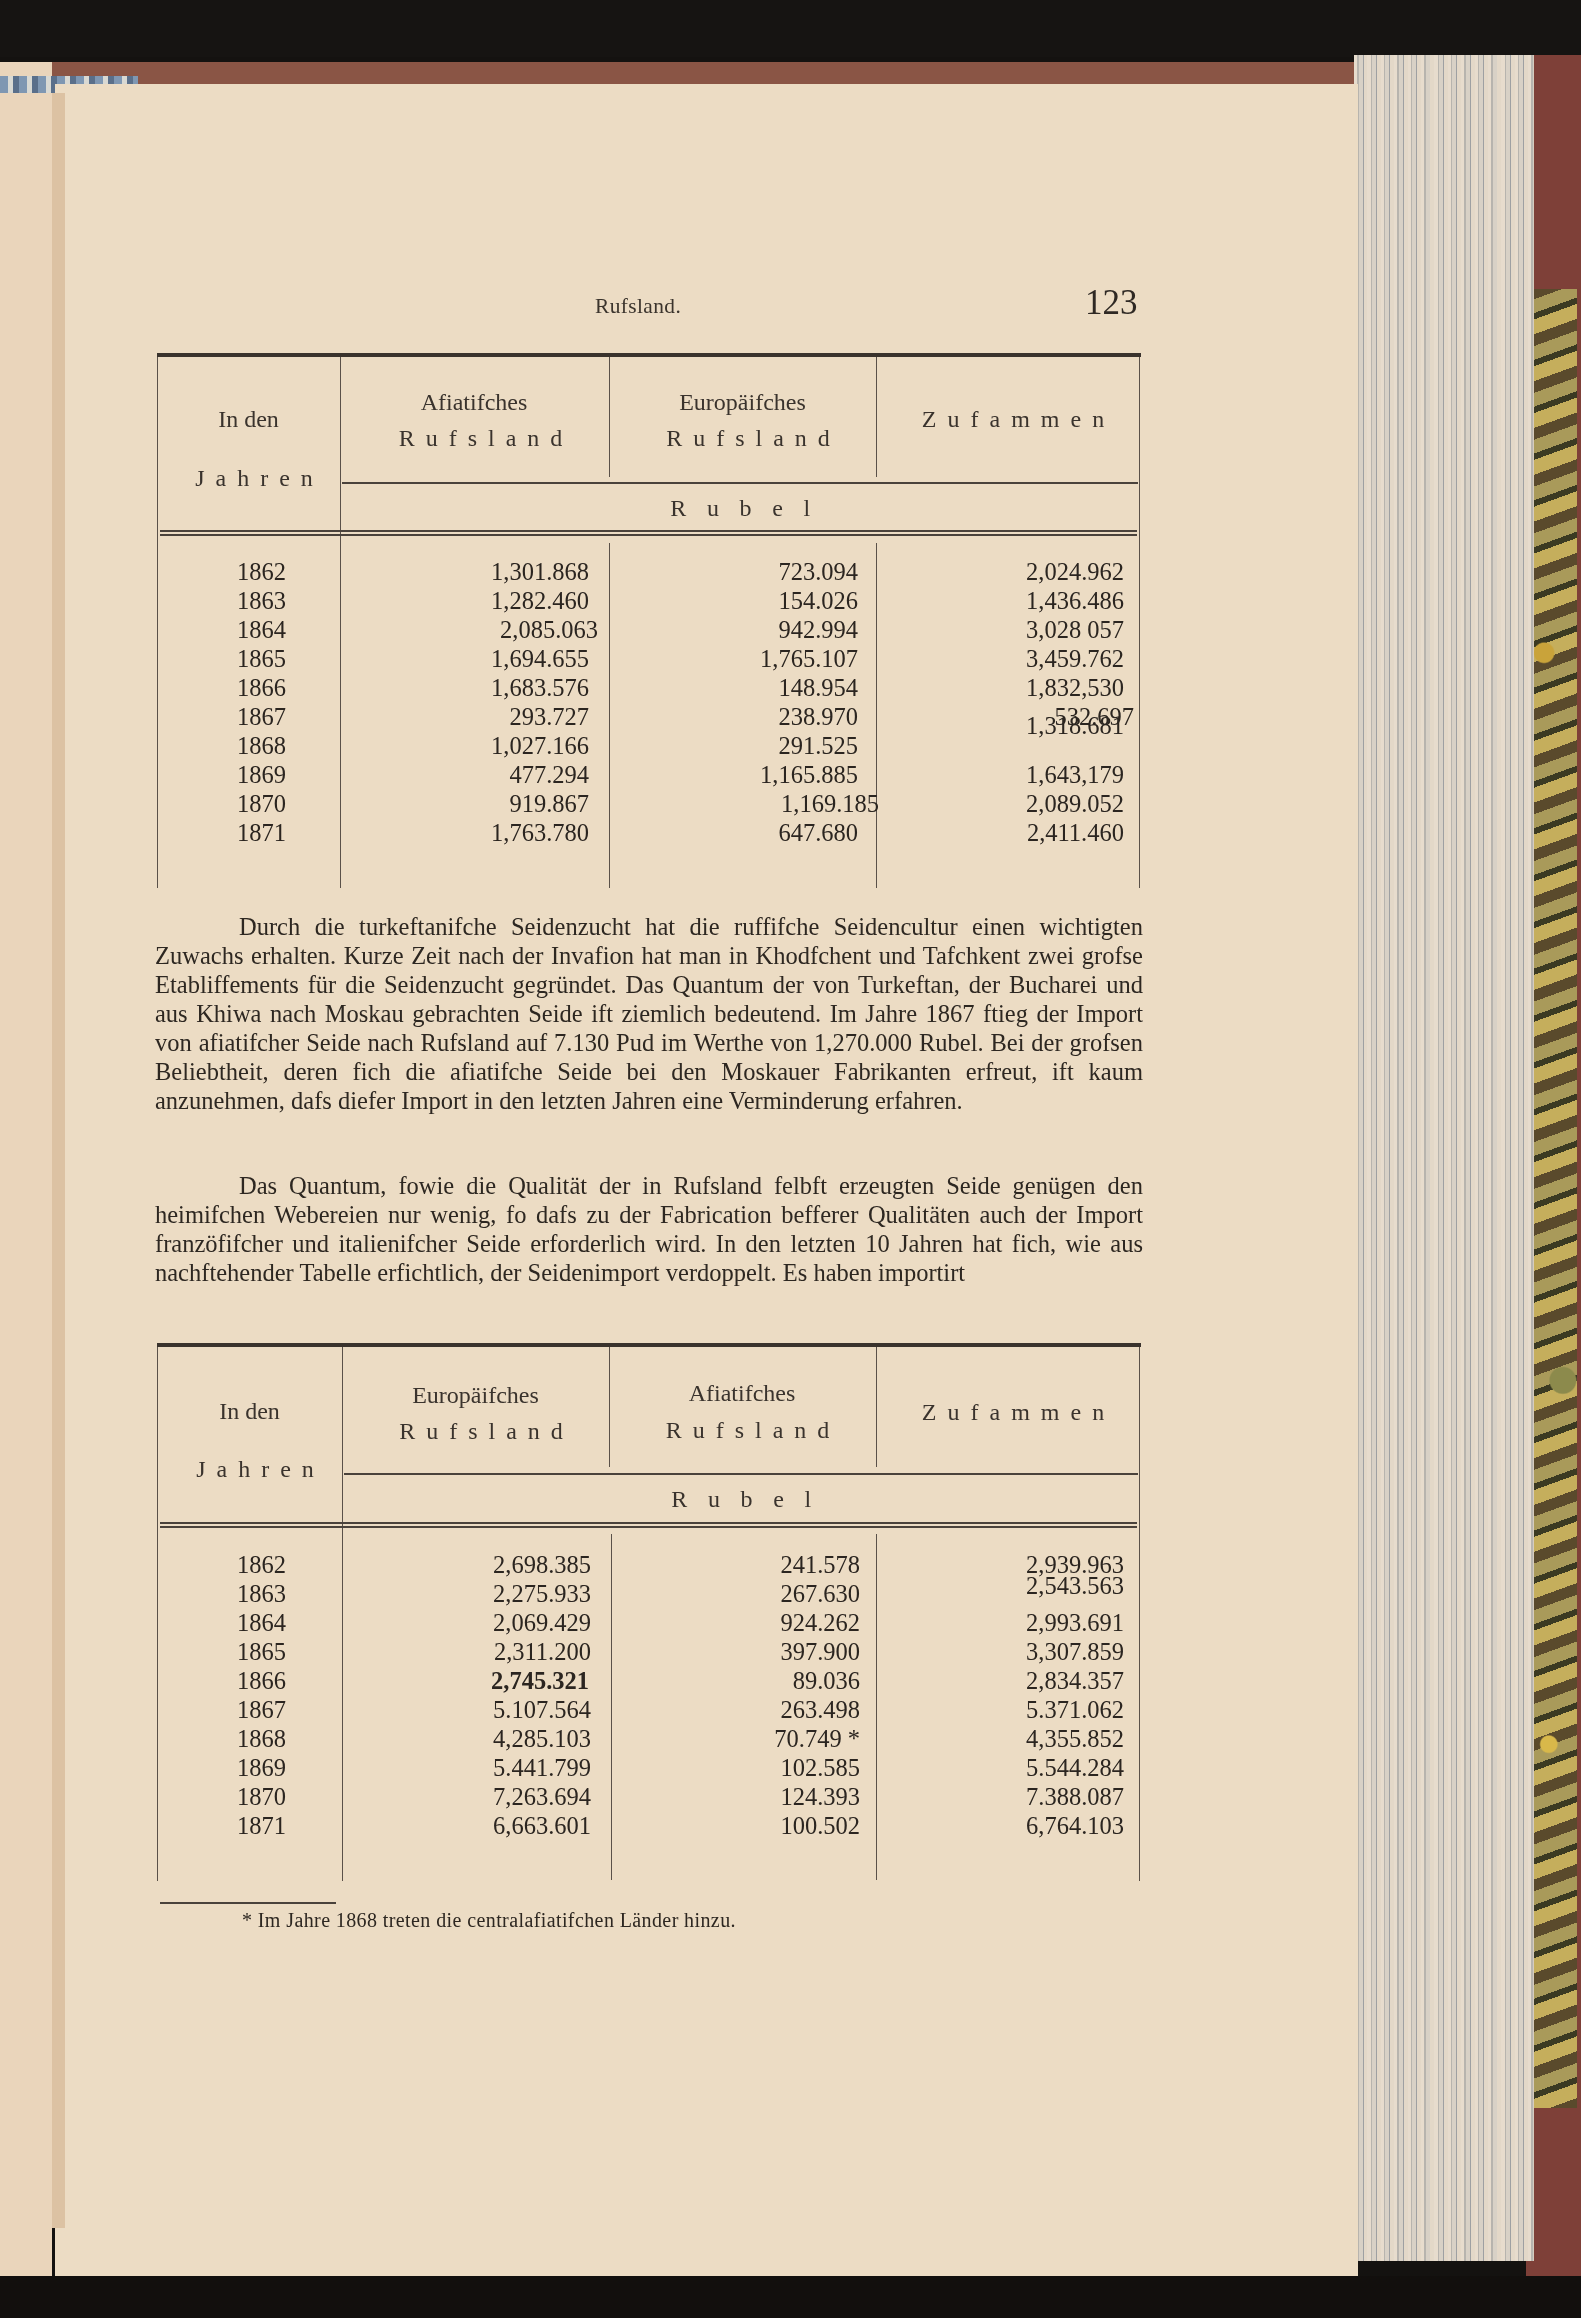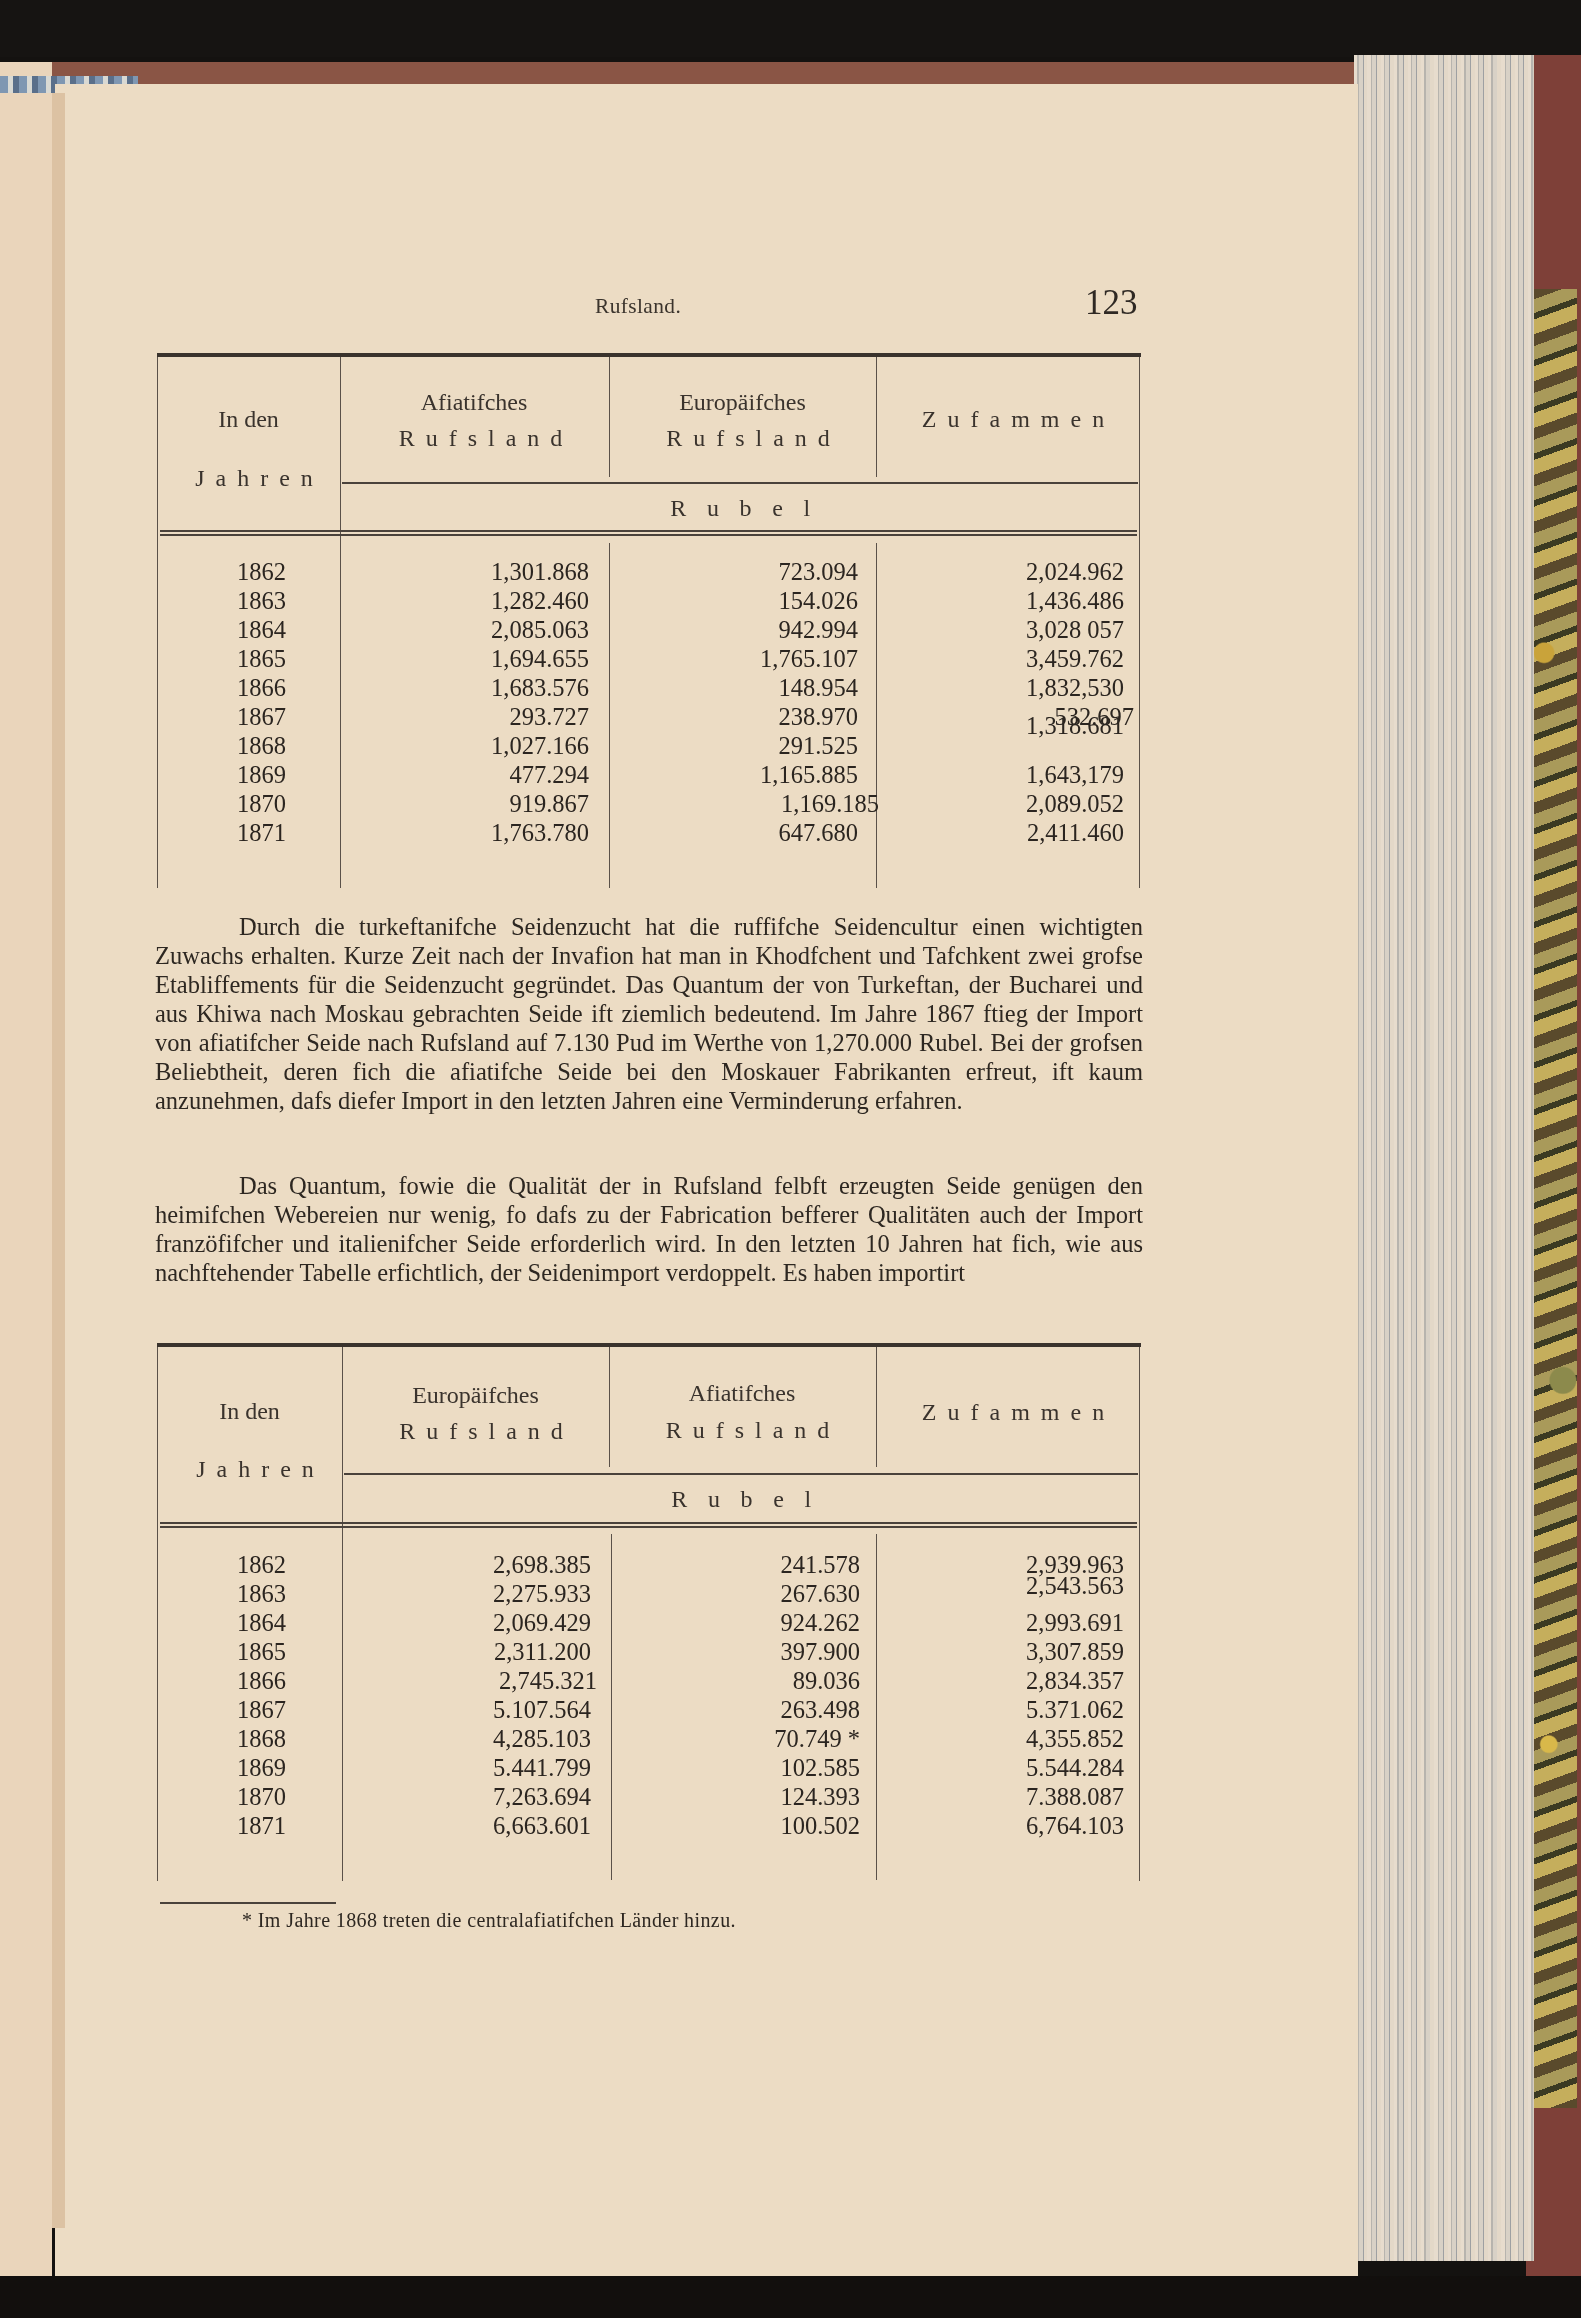--- a/index.html
+++ b/index.html
@@ -99,21 +99,21 @@
   <div id="t1-rows">
       <div class="cell year" style="left: 57px; width: 95px; top: 204px;">1862</div>
       <div class="cell num" style="left: 183px; width: 249px; top: 204px;">1,301.868</div>
       <div class="cell num" style="left: 452px; width: 249px; top: 204px;">723.094</div>
       <div class="cell num" style="left: 719px; width: 248px; top: 204px;">2,024.962</div>
       <div class="cell year" style="left: 57px; width: 95px; top: 233px;">1863</div>
       <div class="cell num" style="left: 183px; width: 249px; top: 233px;">1,282.460</div>
       <div class="cell num" style="left: 452px; width: 249px; top: 233px;">154.026</div>
       <div class="cell num" style="left: 719px; width: 248px; top: 233px;">1,436.486</div>
       <div class="cell year" style="left: 57px; width: 95px; top: 262px;">1864</div>
-      <div class="cell num" style="left: 183px; width: 249px; top: 262px;">2,085.063</div>
+      <div class="cell num" style="left: 183px; width: 249px; top: 262px; padding-left: 9px;">2,085.063</div>
       <div class="cell num" style="left: 452px; width: 249px; top: 262px;">942.994</div>
       <div class="cell num" style="left: 719px; width: 248px; top: 262px;">3,028 057</div>
       <div class="cell year" style="left: 57px; width: 95px; top: 291px;">1865</div>
       <div class="cell num" style="left: 183px; width: 249px; top: 291px;">1,694.655</div>
       <div class="cell num" style="left: 452px; width: 249px; top: 291px;">1,765.107</div>
       <div class="cell num" style="left: 719px; width: 248px; top: 291px;">3,459.762</div>
       <div class="cell year" style="left: 57px; width: 95px; top: 320px;">1866</div>
       <div class="cell num" style="left: 183px; width: 249px; top: 320px;">1,683.576</div>
       <div class="cell num" style="left: 452px; width: 249px; top: 320px;">148.954</div>
       <div class="cell num" style="left: 719px; width: 248px; top: 320px;">1,832,530</div>
@@ -178,21 +178,21 @@
       <div class="cell num" style="left: 719px; width: 248px; top: 228px;">2,543.563</div>
       <div class="cell year" style="left: 57px; width: 95px; top: 265px;">1864</div>
       <div class="cell num" style="left: 185px; width: 249px; top: 265px;">2,069.429</div>
       <div class="cell num" style="left: 452px; width: 251px; top: 265px;">924.262</div>
       <div class="cell num" style="left: 719px; width: 248px; top: 265px;">2,993.691</div>
       <div class="cell year" style="left: 57px; width: 95px; top: 294px;">1865</div>
       <div class="cell num" style="left: 185px; width: 249px; top: 294px;">2,311.200</div>
       <div class="cell num" style="left: 452px; width: 251px; top: 294px;">397.900</div>
       <div class="cell num" style="left: 719px; width: 248px; top: 294px;">3,307.859</div>
       <div class="cell year" style="left: 57px; width: 95px; top: 323px;">1866</div>
-      <div class="cell num" style="left: 191px; width: 249px; top: 323px;">2,745.321</div>
+      <div class="cell num" style="left: 183px; width: 249px; top: 323px; font-weight: bold;">2,745.321</div>
       <div class="cell num" style="left: 452px; width: 251px; top: 323px;">89.036</div>
       <div class="cell num" style="left: 719px; width: 248px; top: 323px;">2,834.357</div>
       <div class="cell year" style="left: 57px; width: 95px; top: 352px;">1867</div>
       <div class="cell num" style="left: 185px; width: 249px; top: 352px;">5.107.564</div>
       <div class="cell num" style="left: 452px; width: 251px; top: 352px;">263.498</div>
       <div class="cell num" style="left: 719px; width: 248px; top: 352px;">5.371.062</div>
       <div class="cell year" style="left: 57px; width: 95px; top: 381px;">1868</div>
       <div class="cell num" style="left: 185px; width: 249px; top: 381px;">4,285.103</div>
       <div class="cell num" style="left: 452px; width: 251px; top: 381px;">70.749 *</div>
       <div class="cell num" style="left: 719px; width: 248px; top: 381px;">4,355.852</div>

